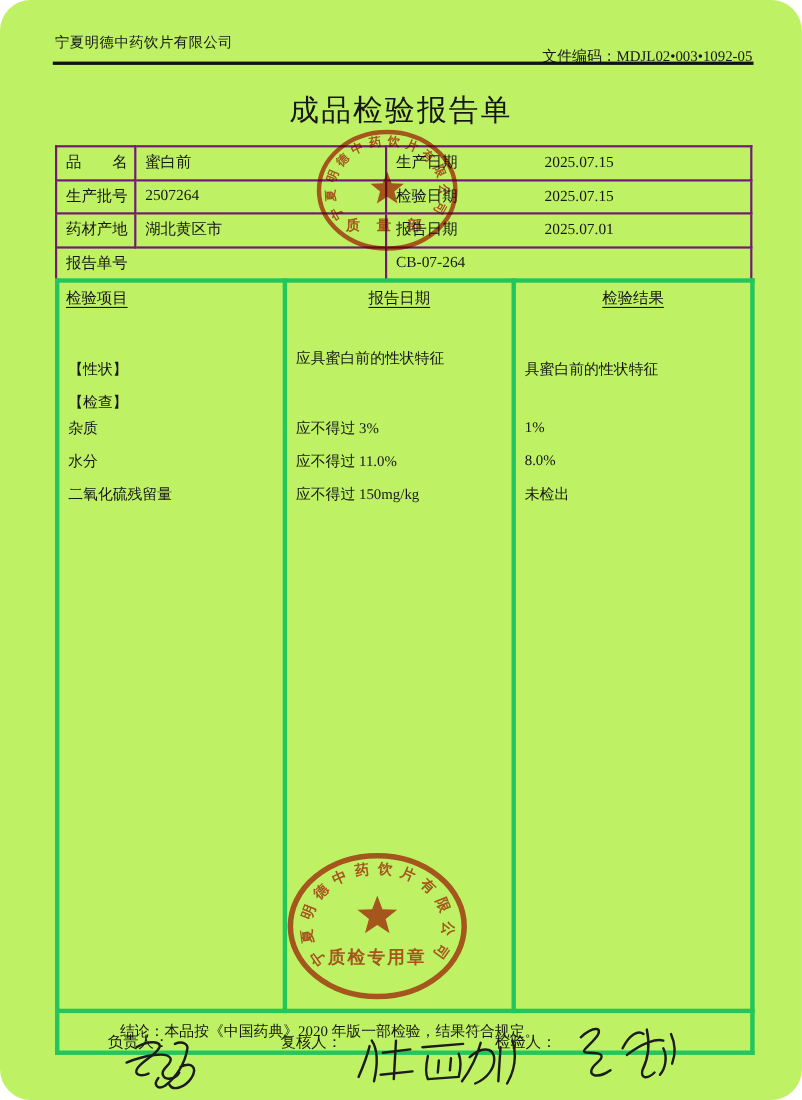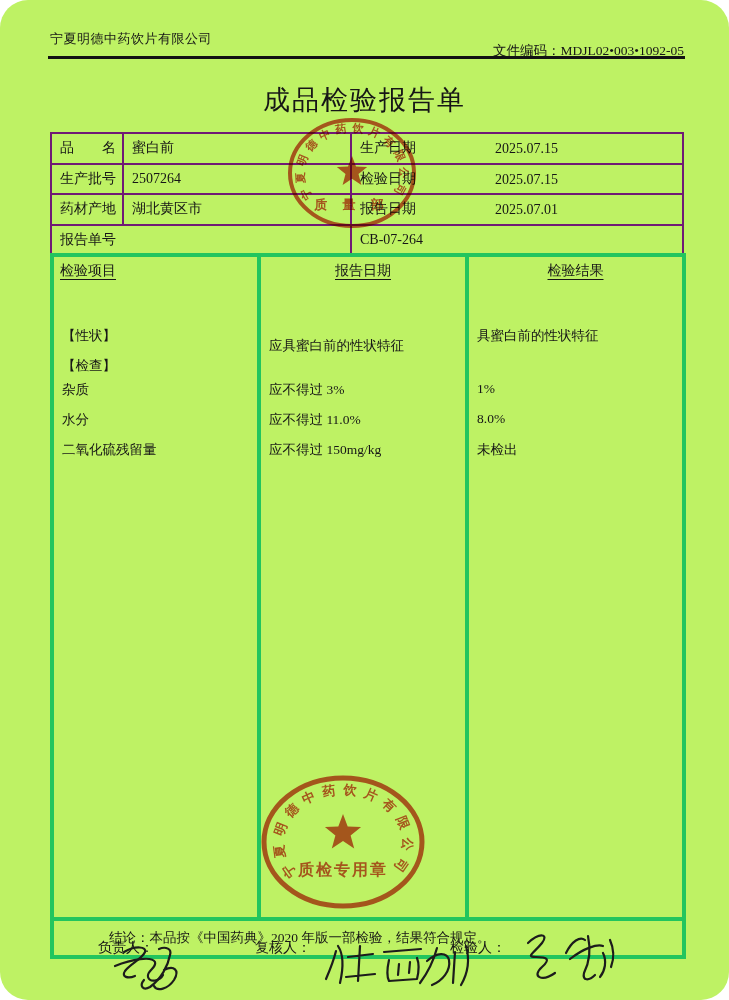--- a/index.html
+++ b/index.html
@@ -104,21 +104,21 @@
       <td>
         <span class="chead left">检验项目</span>
         <span class="cline" style="top:70px">【性状】</span>
         <span class="cline" style="top:100px">【检查】</span>
         <span class="cline" style="top:124px">杂质</span>
         <span class="cline" style="top:154px">水分</span>
         <span class="cline" style="top:184px">二氧化硫残留量</span>
       </td>
       <td>
         <span class="chead">报告日期</span>
-        <span class="cline" style="top:80px">应具蜜白前的性状特征</span>
+        <span class="cline" style="top:60px">应具蜜白前的性状特征</span>
         <span class="cline" style="top:124px">应不得过 3%</span>
         <span class="cline" style="top:154px">应不得过 11.0%</span>
         <span class="cline" style="top:184px">应不得过 150mg/kg</span>
       </td>
       <td>
         <span class="chead">检验结果</span>
         <span class="cline" style="top:70px">具蜜白前的性状特征</span>
         <span class="cline" style="top:124px">1%</span>
         <span class="cline" style="top:154px">8.0%</span>
         <span class="cline" style="top:184px">未检出</span>

